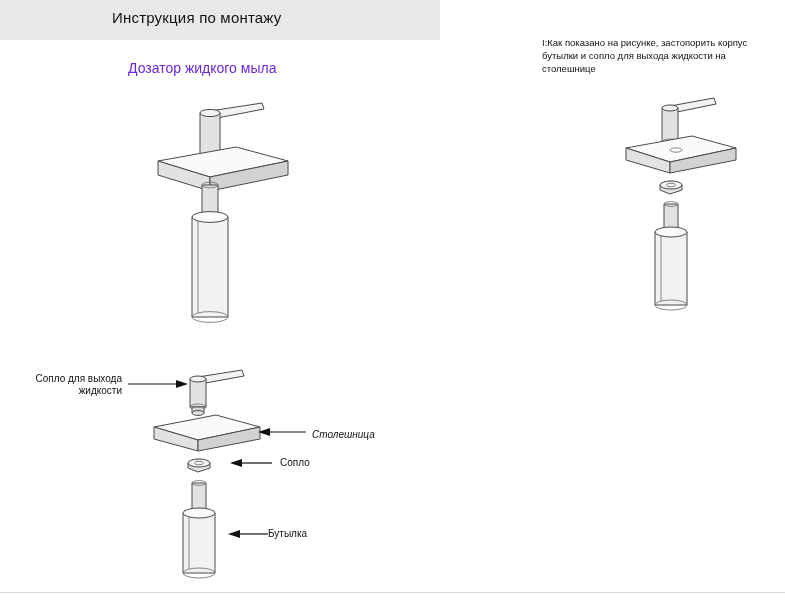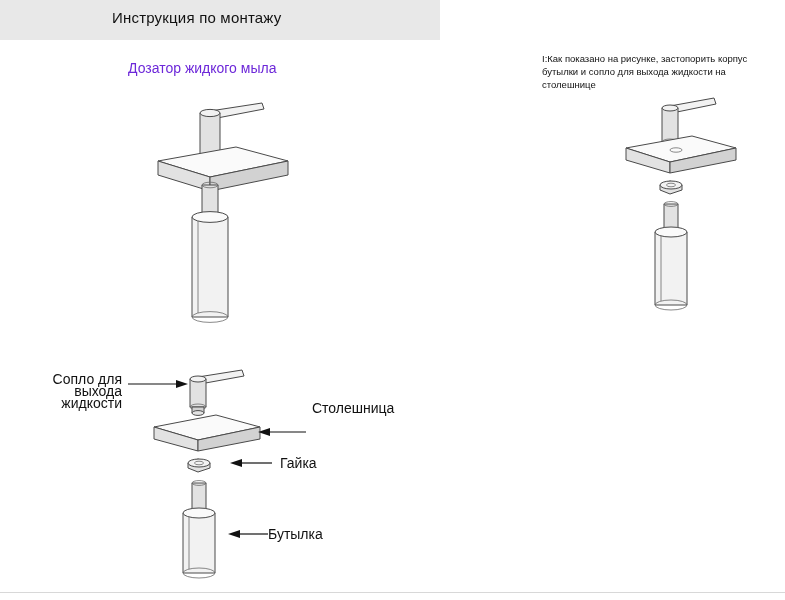--- a/index.html
+++ b/index.html
@@ -48,27 +48,26 @@
     color: #6d28d9;
   }
   .right-note {
     position: absolute;
     left: 542px;
     top: 36px;
     width: 232px;
     font-size: 9.5px;
     line-height: 13px;
     color: #111;
-    margin-top: 16px;
   }
 
   
   .lbl {
     position: absolute;
-    font-size: 14px;
+    font-size: 10px;
     line-height: 12px;
     color: #111;
   }
   .lbl.right {
     text-align: right;
   }
 
   svg {
     position: absolute;
     overflow: visible;
@@ -216,19 +215,19 @@
     <path class="arrow-head" d="M258 432 L270 428 L270 436 Z"></path>
 
     <path class="arrow" d="M272 463 L240 463"></path>
     <path class="arrow-head" d="M230 463 L242 459 L242 467 Z"></path>
 
     <path class="arrow" d="M268 534 L238 534"></path>
     <path class="arrow-head" d="M228 534 L240 530 L240 538 Z"></path>
   </svg>
 
   <div class="lbl right" style="left:18px; top:373px; width:104px;">Сопло для выхода жидкости</div>
-  <div class="lbl" style="left:312px; top:402px;">Столешница</div>
-  <div class="lbl" style="left:280px; top:457px;">Гайка</div>
+  <div class="lbl" style="left:312px; top:429px;font-style:italic;">Столешница</div>
+  <div class="lbl" style="left:280px; top:457px;">Сопло</div>
   <div class="lbl" style="left:268px; top:528px;">Бутылка</div>
 
   <div class="bottom-rule"></div>
 
 </div>
 
 </body></html>

